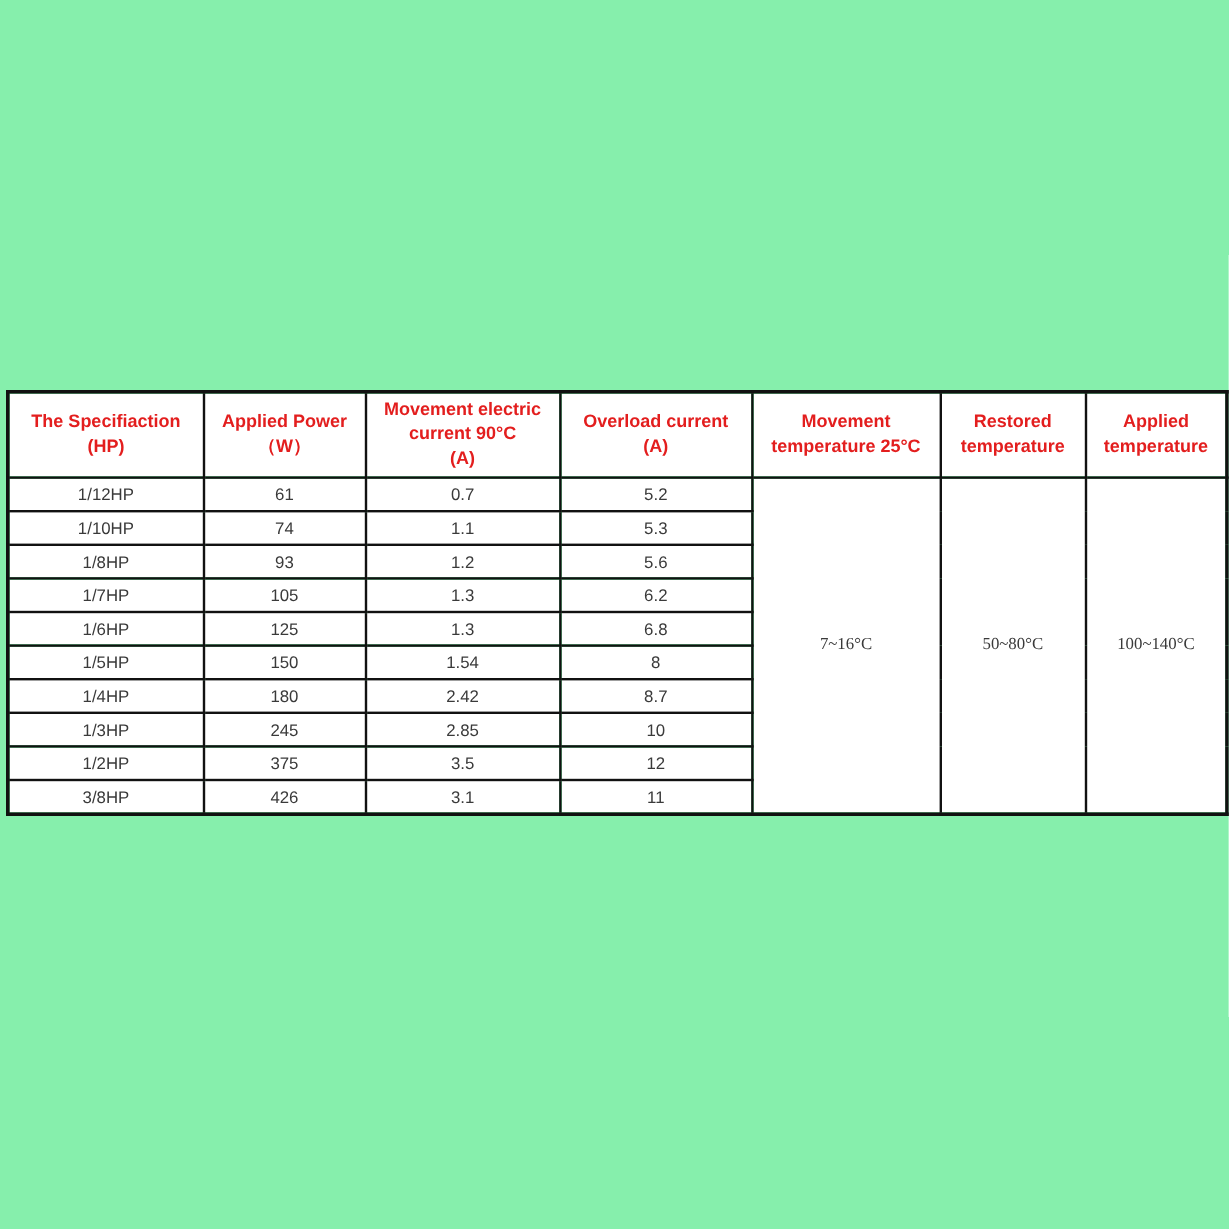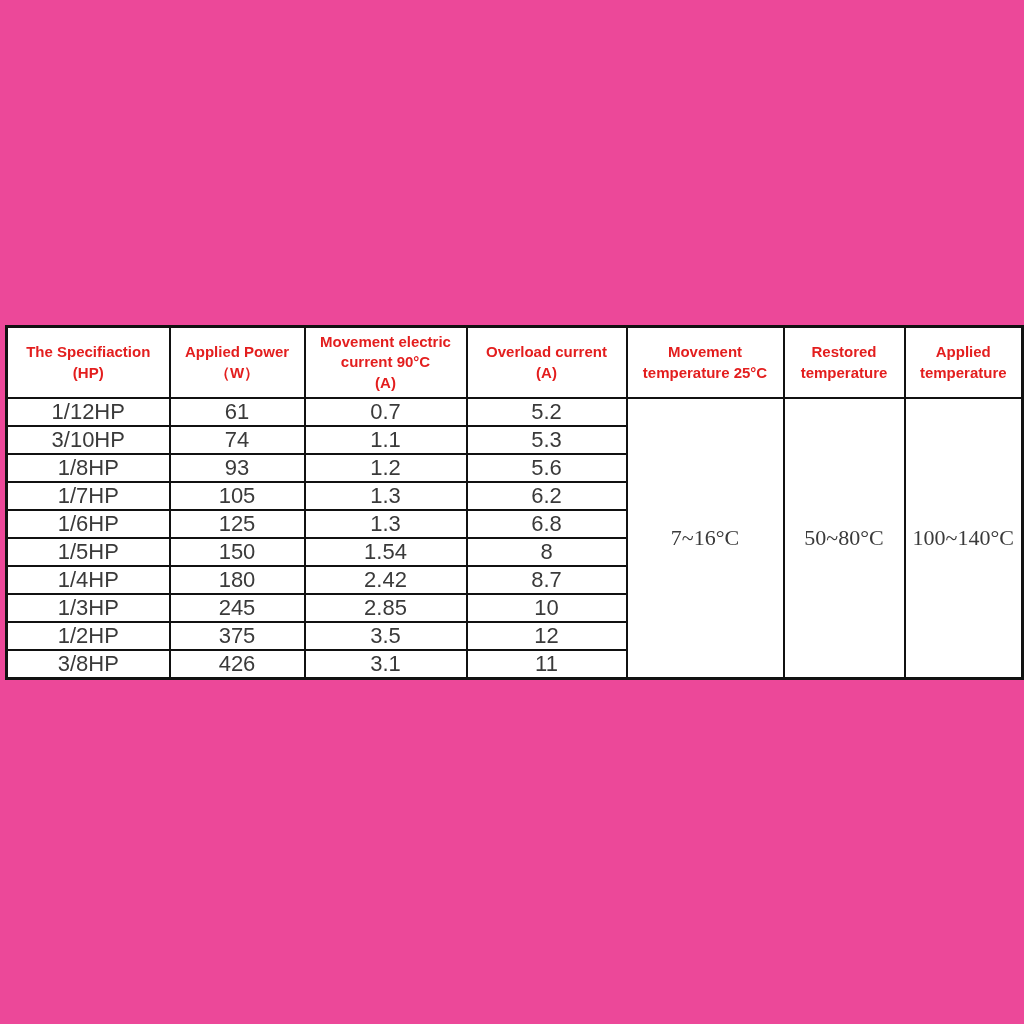--- a/index.html
+++ b/index.html
@@ -4,21 +4,21 @@
 <style>
   html, body {
     margin: 0;
     padding: 0;
     background: #ffffff;
   }
   .page {
     position: relative;
     width: 1024px;
     height: 1024px;
-    background: #ec4899;
+    background: #86efac;
     font-family: "Liberation Sans", sans-serif;
   }
   table.spec-table {
     position: absolute;
     left: 5px;
     top: 325px;
     width: 1016px;
     border-collapse: collapse;
     table-layout: fixed;
     border: 3px solid #111111;
@@ -36,21 +36,21 @@
     height: 69px;
     color: #e31e1e;
     font-weight: bold;
     font-size: 15px;
     line-height: 1.35;
     white-space: pre-line;
   }
   table.spec-table td {
     height: 26px; 
     color: #3a3a3a;
-    font-size: 22px;
+    font-size: 14px;
     font-weight: normal;
   }
   td.merged-cell {
     font-size: 18px;
     color: #3a3a3a;
     font-family: Liberation Serif, serif;
   }
 </style>
 </head>
 <body>
@@ -89,21 +89,21 @@
       <tr>
         <td>1/12HP</td>
         <td>61</td>
         <td>0.7</td>
         <td>5.2</td>
         <td class="merged-cell" rowspan="10">7~16°C</td>
         <td class="merged-cell" rowspan="10">50~80°C</td>
         <td class="merged-cell" rowspan="10">100~140°C</td>
       </tr>
       <tr>
-        <td>3/10HP</td>
+        <td>1/10HP</td>
         <td>74</td>
         <td>1.1</td>
         <td>5.3</td>
       </tr>
       <tr>
         <td>1/8HP</td>
         <td>93</td>
         <td>1.2</td>
         <td>5.6</td>
       </tr>

